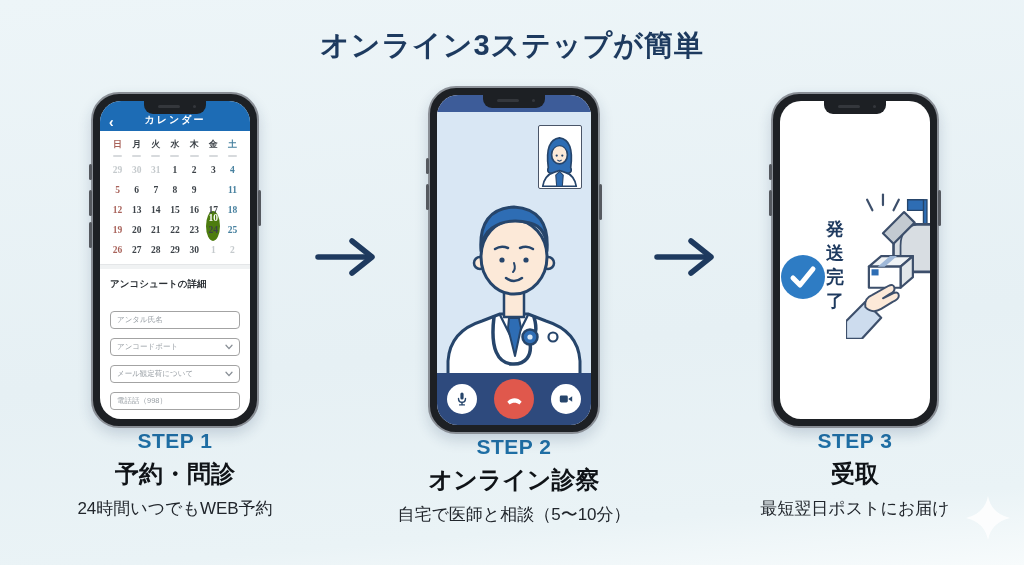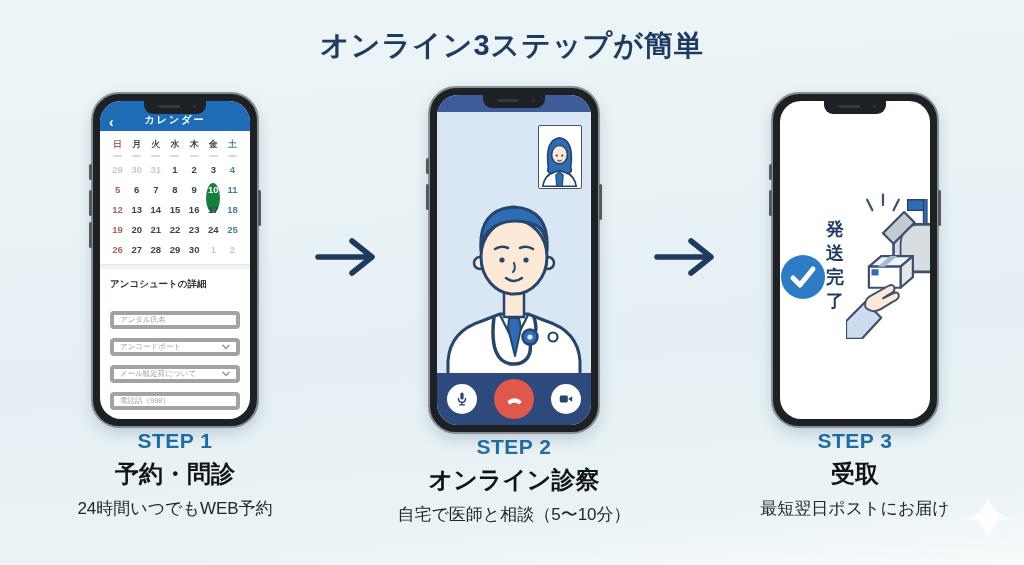--- a/index.html
+++ b/index.html
@@ -43,32 +43,32 @@
   .cal-header {
     background:#1d6cb5; height:30px; position:relative;
     display:flex; align-items:flex-end; justify-content:center; padding-bottom:4px;
   }
   .cal-title { color:#fff; font-size:10px; font-weight:700; letter-spacing:2px; }
   .cal-back { position:absolute; left:9px; bottom:2px; color:#fff; font-size:14px; font-weight:700; line-height:1; cursor:default; }
   .weekdays, .dash-row, .week-row { display:grid; grid-template-columns:repeat(7,1fr); padding:0 8px; text-align:center; }
   .weekdays { margin-top:7px; font-size:9px; font-weight:700; color:#3c4248; }
   .dash-row { margin-top:4px; }
   .dash-row i { display:block; width:9px; height:2px; background:#d7dadd; border-radius:1px; margin:0 auto; }
-  .week-row { margin-top:6px; font-size:9.5px; font-weight:600; color:#3c4248; }
+  .week-row { margin-top:6px; font-size:9.5px; font-weight:600; color:#3c4248;font-family:Liberation Serif, serif; }
   .week-row span { display:block; height:14px; line-height:14px; }
   .day-sun  { color:#a9635b; }
   .day-sat  { color:#46809f; }
   .day-muted{ color:#c5cacd; }
-  .day-sel i{ display:inline-block; width:14px; height:30px; line-height:14px; background:#15803d;
-              color:#fff; border-radius:50%; font-style:normal; }
+  .day-sel i{ display:inline-block; width:14px; height:30px; line-height:14px; background:#4d7c0f;
+              color:#fff; border-radius:50%; font-style:normal;margin-top:28px; }
   .cal-divider { height:5px; background:#f0f2f3; border-top:1px solid #e4e6e8; margin-top:7px; }
   .form { padding:9px 10px 0; }
   .form-h { font-size:9.5px; font-weight:800; color:#2b3035; margin-bottom:20px; }
   .field {
-    height:18px; border:4px solid #a3a3a3; border-radius:4px;
+    height:18px; border:1px solid #a3a3a3; border-radius:4px;
     display:flex; align-items:center; justify-content:space-between;
     padding:0 6px; margin-bottom:9px; background:#fff;
   }
   .field .ph { font-size:7.5px; color:#9aa0a6; white-space:nowrap; overflow:hidden; }
 
   
   .vc-top { height:17px; background:#3d5c99; }
   .vc-video { position:absolute; top:17px; bottom:52px; left:0; right:0; background:#d9e7f4; overflow:hidden; }
   .doctor-svg { position:absolute; bottom:-2px; left:50%; transform:translateX(-50%); }
   .pip {

